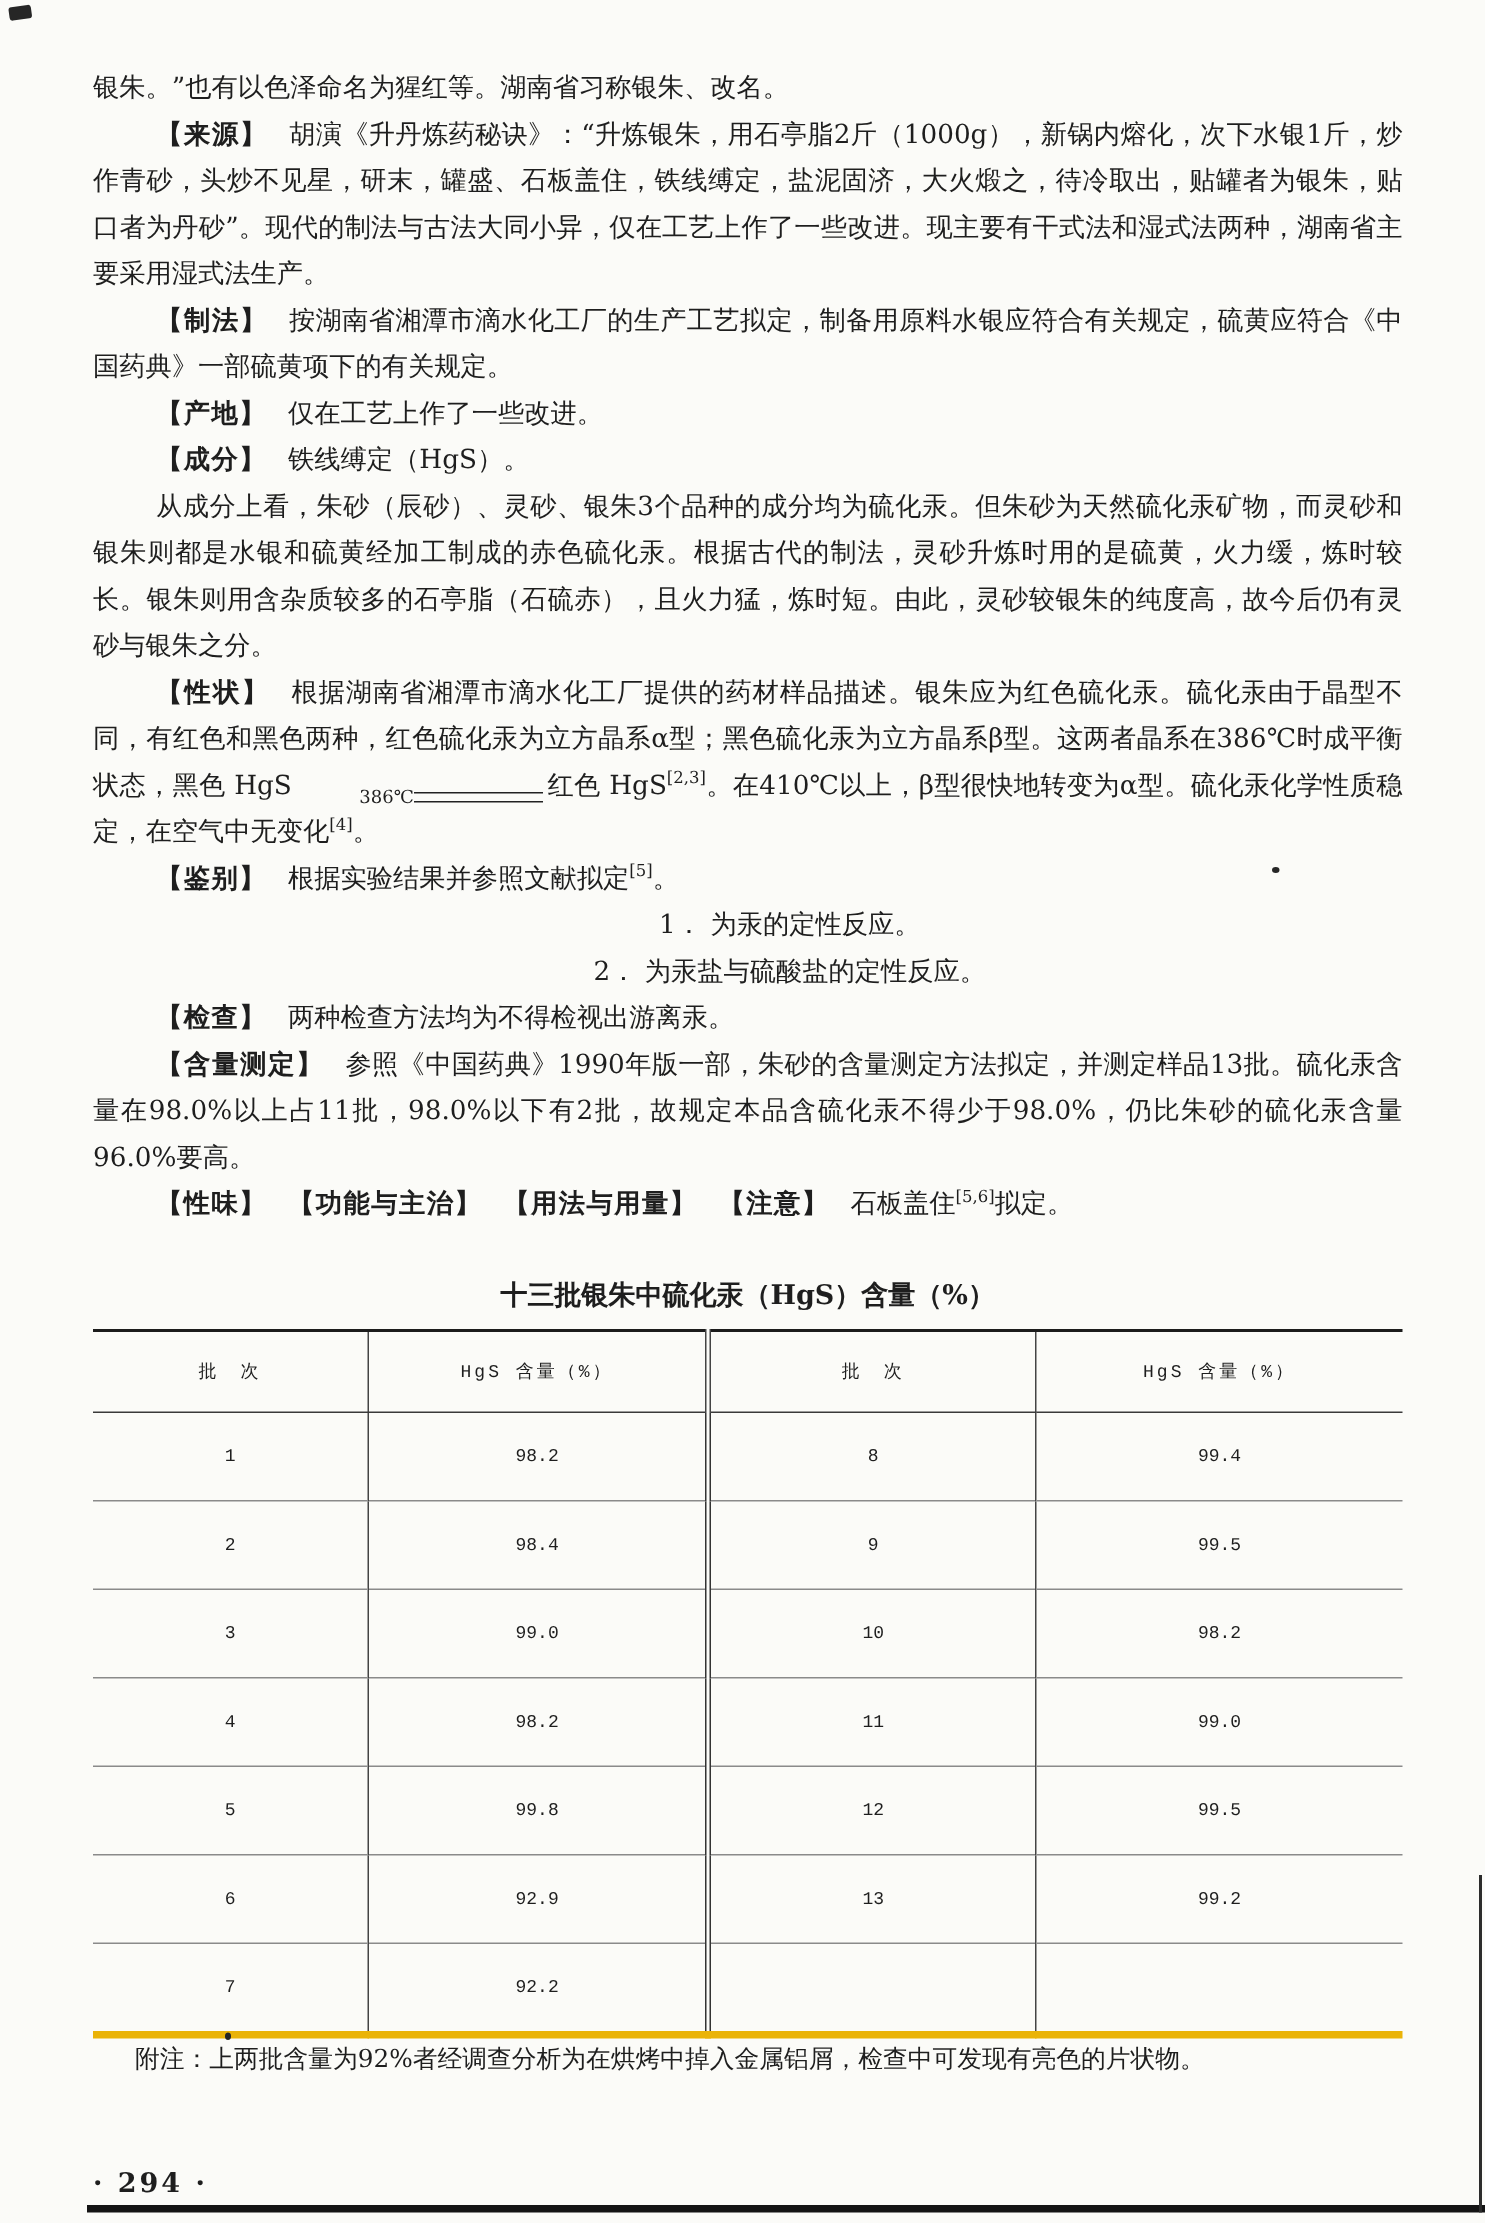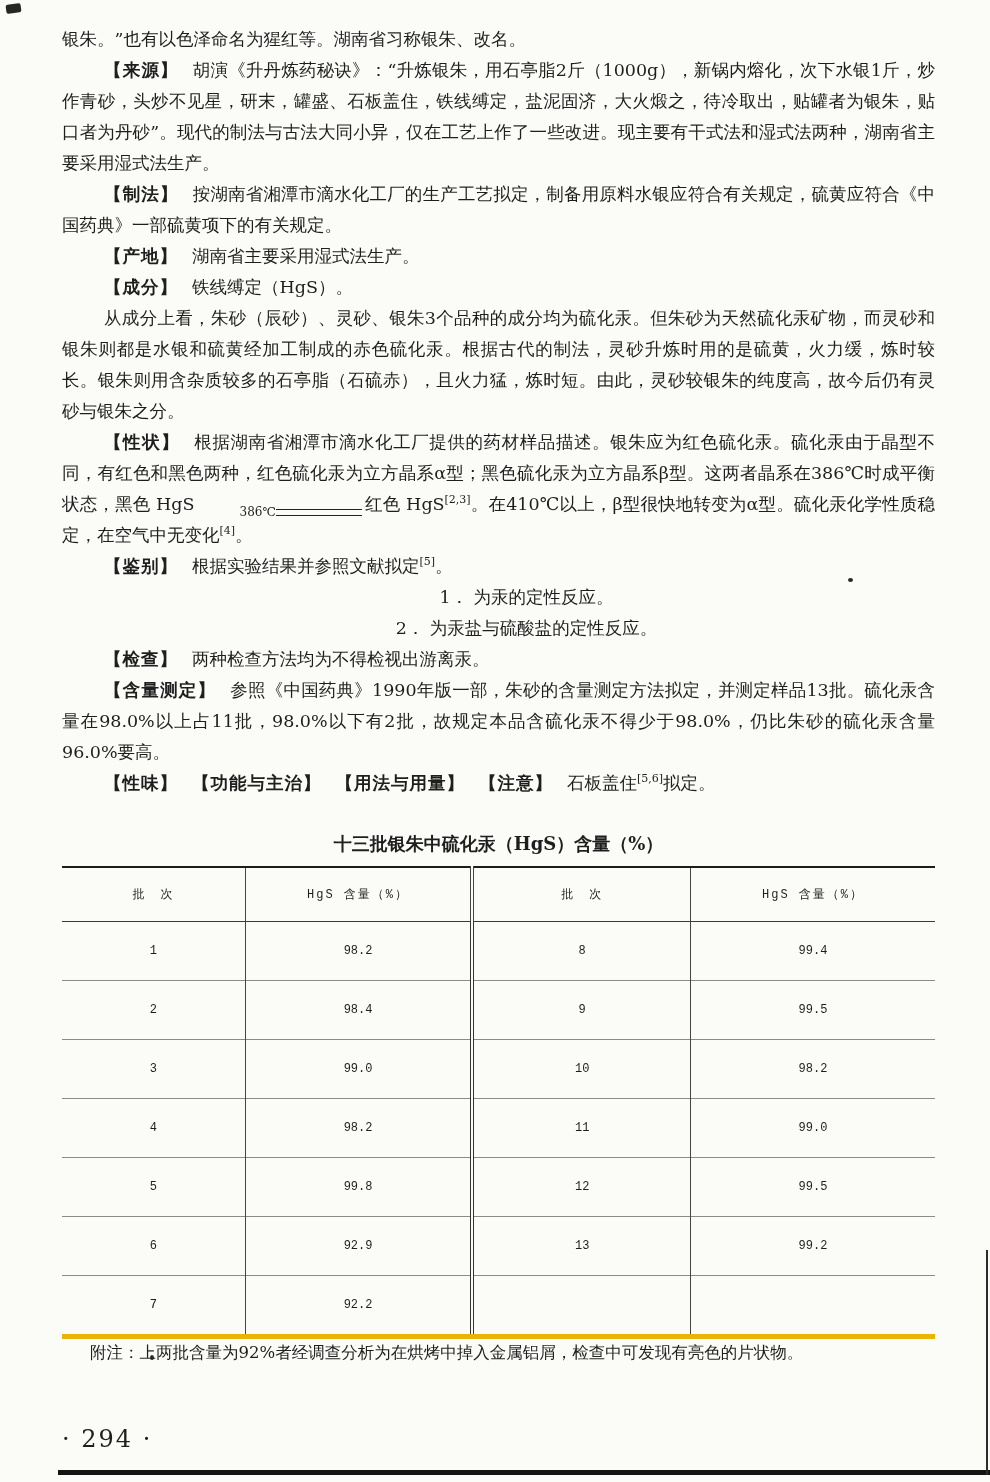--- a/index.html
+++ b/index.html
@@ -6,21 +6,21 @@
   body{
     width:990px;height:1482px;
     background:#fbfbf8;
     font-family:"DejaVu Serif","Liberation Serif",serif;
     color:#1e1e1e;
     position:relative;
     overflow:hidden;
   }
   .page{
     position:relative;
-    padding:24px 55px 0 62px;
+    padding:44px 55px 0 62px;
     width:873px;
   }
   p{margin:0;font-size:17.5px;line-height:31px;text-align:justify;}
   .indent{text-indent:42px;}
   .sec-label{font-weight:bold;letter-spacing:1px;margin-right:14px;}
   .list-item{margin-left:56px;text-align:center;}
   sup{font-size:11px;line-height:0;}
   
   .equilibrium{
     display:inline-flex;flex-direction:row;align-items:center;
@@ -45,21 +45,21 @@
   td{height:56px;text-align:center;}
   tbody tr{border-bottom:1px solid #8a8a8a;}
   tbody tr:last-child{border-bottom:none;}
   .c0{width:21%;border-right:1px solid #444;}
   .c1{width:26%;border-right:4px double #333;}
   .c2{width:25%;border-right:1px solid #444;}
   .c3{width:28%;}
   th.c0,th.c1,th.c2{border-right-color:#444;}
   
   .footnote{font-size:16.5px;line-height:28px;text-indent:28px;}
-  .page-num{margin-top:58px;font-size:24px;letter-spacing:2px;}
+  .page-num{margin-top:58px;font-size:18px;letter-spacing:2px;font-weight:bold;}
   
   .artifact{position:absolute;background:#262626;}
   .a-topleft{left:6px;top:4px;width:15px;height:9px;transform:rotate(-8deg);border-radius:2px;}
   .a-bottomline{left:58px;right:0;bottom:7px;height:5px;background:#141414;}
   .a-rightline{right:2px;bottom:7px;width:2px;height:225px;background:#2c2c2c;}
   .a-speck1{left:150px;top:1355px;width:4px;height:5px;border-radius:50%;}
   .a-speck2{left:848px;top:578px;width:5px;height:4px;border-radius:50%;}
 </style>
 </head>
 <body>
@@ -70,21 +70,21 @@
 
   <p class="indent">
     <span class="sec-label">【来源】</span><span>胡演《升丹炼药秘诀》：“升炼银朱，用石亭脂2斤（1000g），新锅内熔化，次下水银1斤，炒作青砂，头炒不见星，研末，罐盛、石板盖住，铁线缚定，盐泥固济，大火煅之，待冷取出，贴罐者为银朱，贴口者为丹砂”。现代的制法与古法大同小异，仅在工艺上作了一些改进。现主要有干式法和湿式法两种，湖南省主要采用湿式法生产。</span>
   </p>
 
   <p class="indent">
     <span class="sec-label">【制法】</span><span>按湖南省湘潭市滴水化工厂的生产工艺拟定，制备用原料水银应符合有关规定，硫黄应符合《中国药典》一部硫黄项下的有关规定。</span>
   </p>
 
   <p class="indent">
-    <span class="sec-label">【产地】</span><span>湖南省主要采用湿式法生产。</span>
+    <span class="sec-label">【产地】</span><span>仅在工艺上作了一些改进。</span>
   </p>
 
   <p class="indent">
     <span class="sec-label">【成分】</span><span>铁线缚定（HgS）。</span>
   </p>
 
   <p class="indent"><span>从成分上看，朱砂（辰砂）、灵砂、银朱3个品种的成分均为硫化汞。但朱砂为天然硫化汞矿物，而灵砂和银朱则都是水银和硫黄经加工制成的赤色硫化汞。根据古代的制法，灵砂升炼时用的是硫黄，火力缓，炼时较长。银朱则用含杂质较多的石亭脂（石硫赤），且火力猛，炼时短。由此，灵砂较银朱的纯度高，故今后仍有灵砂与银朱之分。</span></p>
 
   <p class="indent">
     <span class="sec-label">【性状】</span><span>根据湖南省湘潭市滴水化工厂提供的药材样品描述。银朱应为红色硫化汞。硫化汞由于晶型不同，有红色和黑色两种，红色硫化汞为立方晶系α型；黑色硫化汞为立方晶系β型。这两者晶系在386℃时成平衡状态，黑色 HgS</span><span class="equilibrium">

